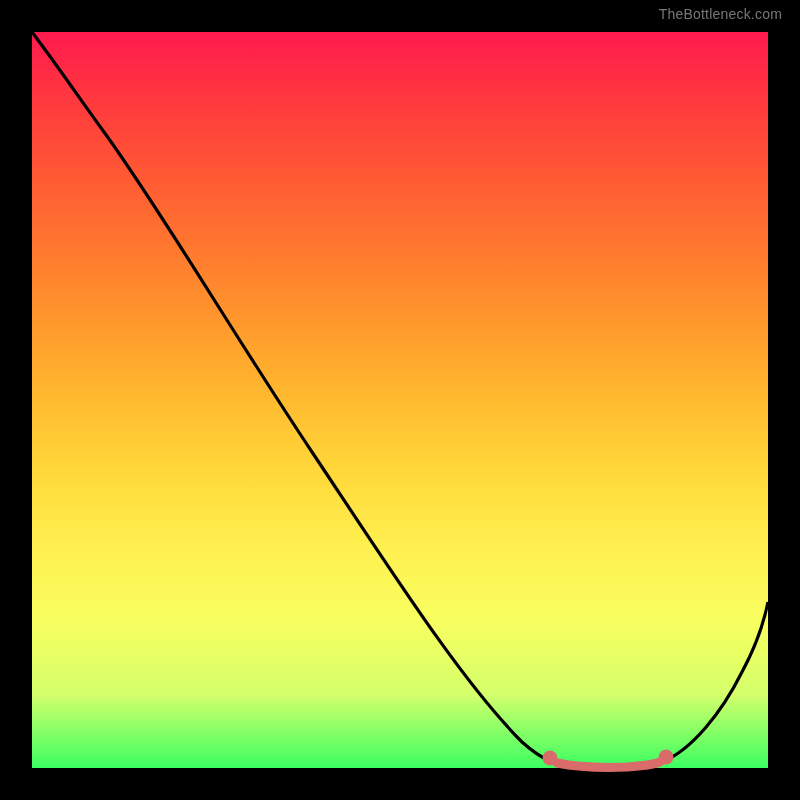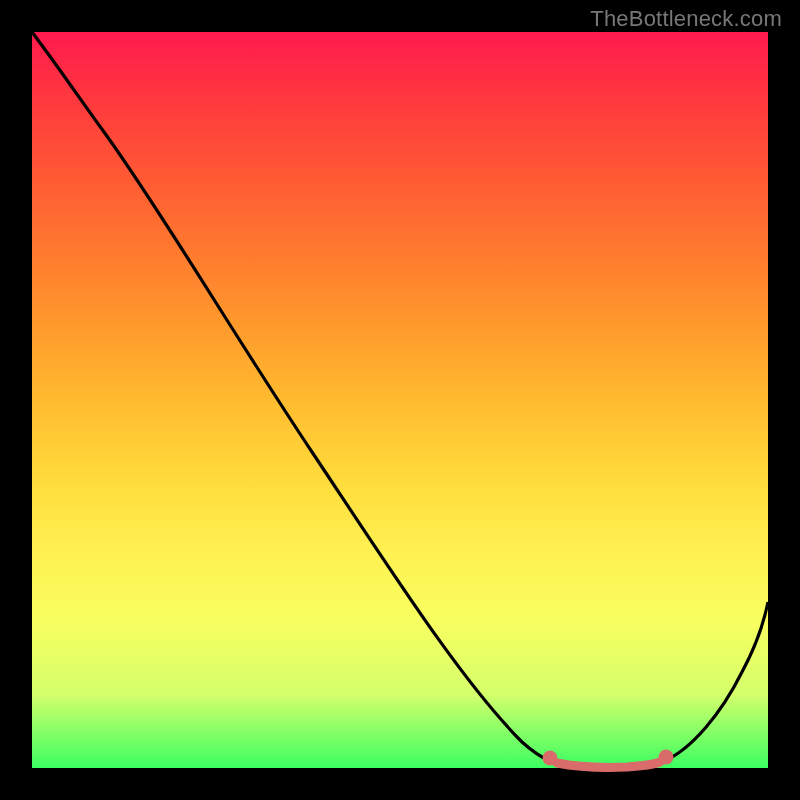--- a/index.html
+++ b/index.html
@@ -38,21 +38,21 @@
       #f8ff60 80%,
       #d4ff6b 90%,
       #3bff62 100%
     );
   }
   .watermark {
     position: absolute;
     top: 6px;
     right: 18px;
     color: #777;
-    font-size: 22px;
+    font-size: 14px;
     font-weight: 500;
     letter-spacing: 0.2px;
     user-select: none;
   }
   svg.curve {
     position: absolute;
     left: 0;
     top: 0;
     width: 736px;
     height: 736px;

